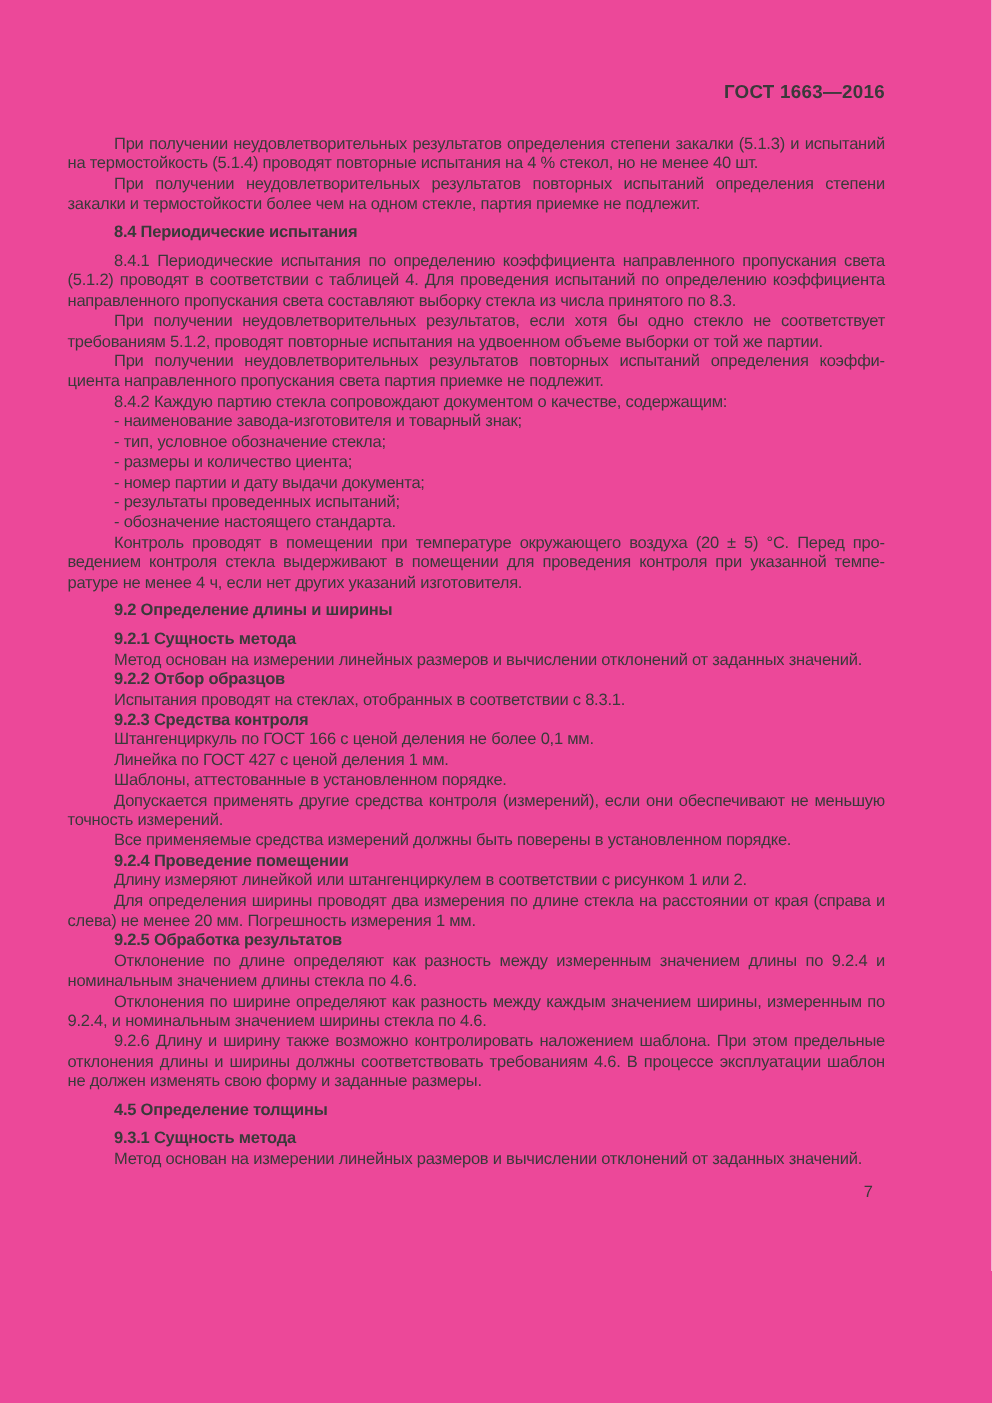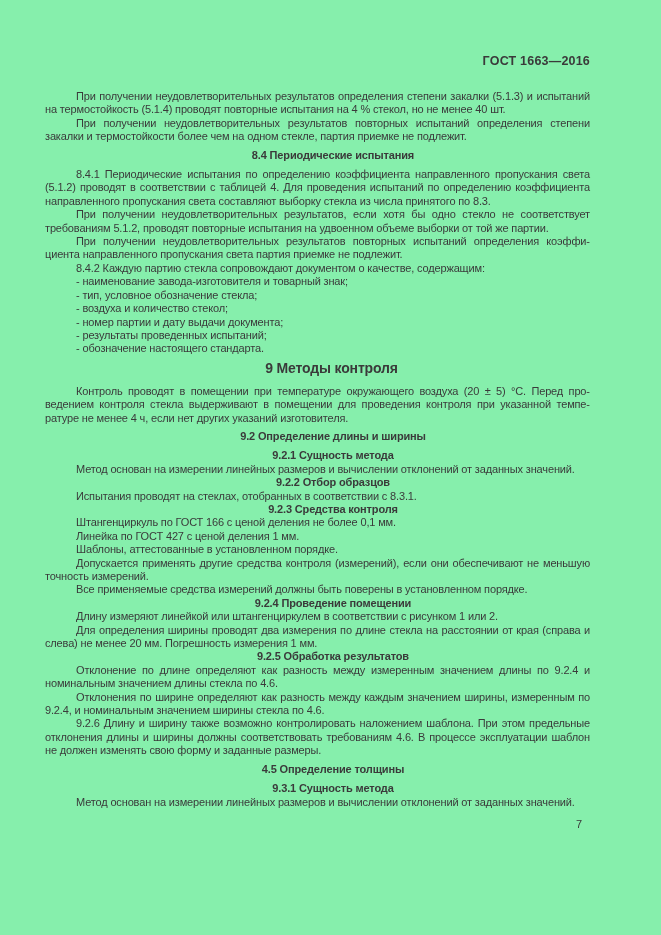--- a/index.html
+++ b/index.html
@@ -5,40 +5,40 @@
   html, body {
     margin: 0;
     padding: 0;
     background: #ffffff;
   }
   .page {
     position: relative;
     width: 661px;
     height: 935px;
     box-sizing: border-box;
-    background: #86efac;
+    background: #ec4899;
     color: #3a3a3a;
     font-family: "Liberation Sans", "DejaVu Sans", sans-serif;
     padding: 54px 71px 0 45px;
     overflow: hidden;
   }
   .doc-header {
     font-size: 12.5px;
     font-weight: bold;
     line-height: 15px;
     text-align: right;
     letter-spacing: 0.2px;
     margin-bottom: 21px;
   }
   .doc-body {
     font-size: 11px;
     line-height: 13.4px;
     letter-spacing: -0.15px;
   }
-  .blk { margin: 0; text-align: center; }
+  .blk { margin: 0; }
   .p, .li {
     text-align: justify;
     text-indent: 31px;
   }
   .h1 {
     font-size: 14px;
     font-weight: bold;
     line-height: 17px;
     text-indent: 28px;
     margin: 4px 0 8px 0;
@@ -69,25 +69,24 @@
   <main class="doc-body" id="doc-body">
       <div class="blk p">При получении неудовлетворительных результатов определения степени закалки (5.1.3) и испыта­ний на термостойкость (5.1.4) проводят повторные испытания на 4 % стекол, но не менее 40 шт.</div>
       <div class="blk p">При получении неудовлетворительных результатов повторных испытаний определения степени закалки и термостойкости более чем на одном стекле, партия приемке не подлежит.</div>
       <div class="blk h2">8.4 Периодические испытания</div>
       <div class="blk p">8.4.1 Периодические испытания по определению коэффициента направленного пропускания све­та (5.1.2) проводят в соответствии с таблицей 4. Для проведения испытаний по определению коэффи­циента направленного пропускания света составляют выборку стекла из числа принятого по 8.3.</div>
       <div class="blk p">При получении неудовлетворительных результатов, если хотя бы одно стекло не соответствует требованиям 5.1.2, проводят повторные испытания на удвоенном объеме выборки от той же партии.</div>
       <div class="blk p">При получении неудовлетворительных результатов повторных испытаний определения коэффи­циента направленного пропускания света партия приемке не подлежит.</div>
       <div class="blk p">8.4.2 Каждую партию стекла сопровождают документом о качестве, содержащим:</div>
       <div class="blk li">- наименование завода-изготовителя и товарный знак;</div>
       <div class="blk li">- тип, условное обозначение стекла;</div>
-      <div class="blk li">- воздуха и количество стекол;</div>
+      <div class="blk li">- размеры и количество циента;</div>
       <div class="blk li">- номер партии и дату выдачи документа;</div>
       <div class="blk li">- результаты проведенных испытаний;</div>
       <div class="blk li">- обозначение настоящего стандарта.</div>
-      <div class="blk h1">9 Методы контроля</div>
       <div class="blk p">Контроль проводят в помещении при температуре окружающего воздуха (20 ± 5) °С. Перед про­ведением контроля стекла выдерживают в помещении для проведения контроля при указанной темпе­ратуре не менее 4 ч, если нет других указаний изготовителя.</div>
       <div class="blk h2">9.2 Определение длины и ширины</div>
       <div class="blk h3">9.2.1 Сущность метода</div>
       <div class="blk p">Метод основан на измерении линейных размеров и вычислении отклонений от заданных значений.</div>
       <div class="blk h3">9.2.2 Отбор образцов</div>
       <div class="blk p">Испытания проводят на стеклах, отобранных в соответствии с 8.3.1.</div>
       <div class="blk h3">9.2.3 Средства контроля</div>
       <div class="blk p">Штангенциркуль по ГОСТ 166 с ценой деления не более 0,1 мм.</div>
       <div class="blk p">Линейка по ГОСТ 427 с ценой деления 1 мм.</div>
       <div class="blk p">Шаблоны, аттестованные в установленном порядке.</div>

